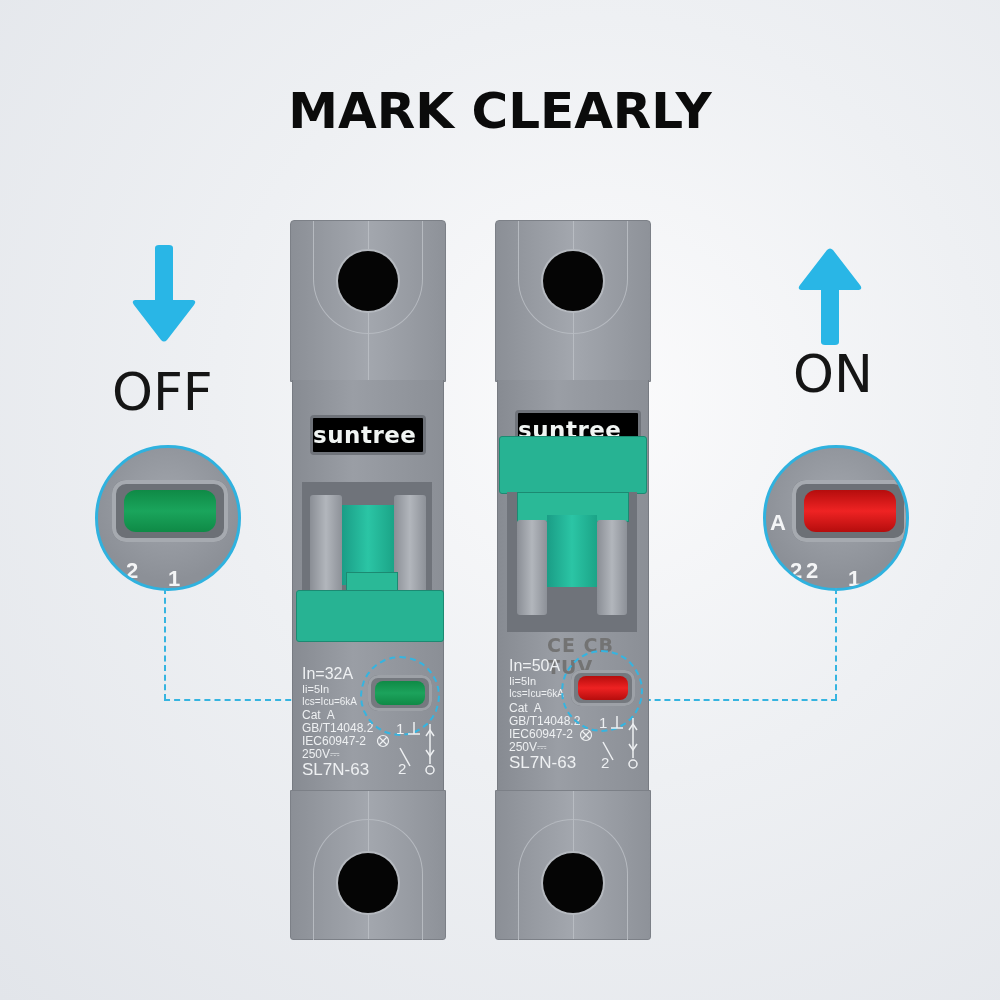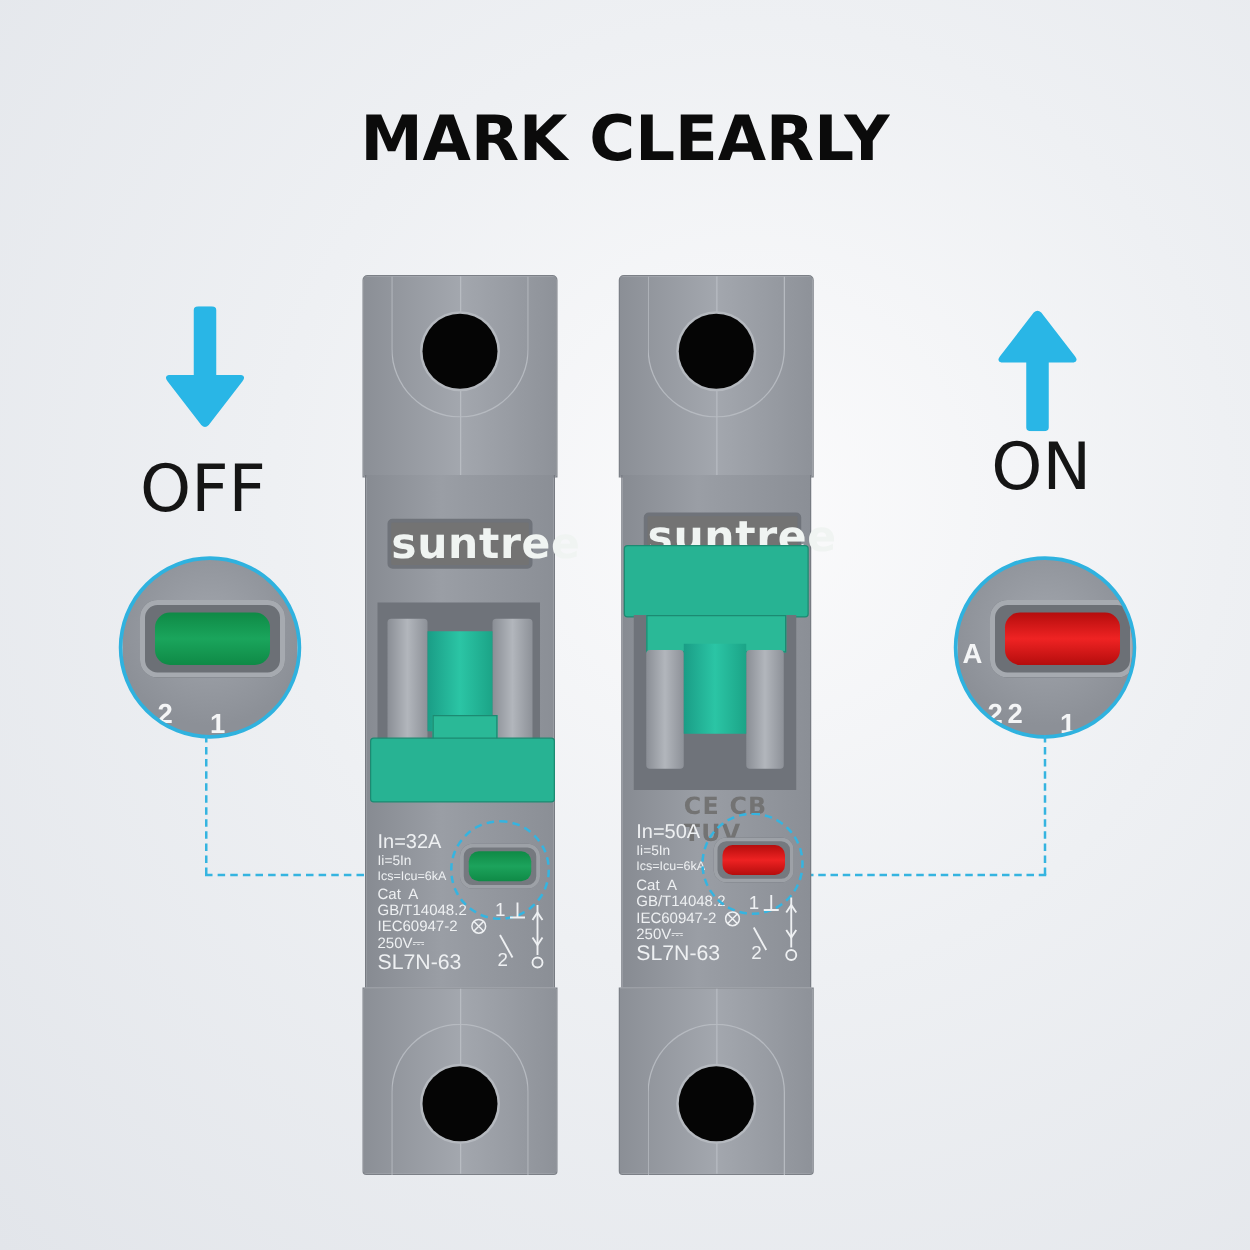--- a/index.html
+++ b/index.html
@@ -30,22 +30,22 @@
   .cap .seam { position:absolute; width:1px; background:#b8bcc2; }
   .hole {
     position:absolute; width:60px; height:60px; border-radius:50%;
     background:#050505; box-shadow:0 0 0 2px #b5b9bf;
   }
   .body-mid {
     position:absolute; background:linear-gradient(90deg,#878b92,#9a9ea5 40%,#8b8f96);
     border-left:1px solid #777b82; border-right:1px solid #777b82;
   }
   .logo {
-    position:absolute; background:#737373; border:3px solid #6f737a; border-radius:4px;
-    color:#f0f4f2; font-family:"DejaVu Sans", sans-serif; font-weight:bold; font-size:34px;
+    position:absolute; background:#000000; border:3px solid #6f737a; border-radius:4px;
+    color:#f0f4f2; font-family:"DejaVu Sans", sans-serif; font-weight:bold; font-size:23px;
     text-align:left; line-height:34px; letter-spacing:0.5px;
   }
   .slot {
     position:absolute; background:#6f737a;
   }
   .roller-side { position:absolute; background:linear-gradient(90deg,#8a8e95,#b2b6bc 50%,#8d9198); border-radius:3px;}
   .green-core { position:absolute; background:linear-gradient(90deg,#1a9d86,#2bc5a5 50%,#1ba487); }
   .toggle { position:absolute; background:#27b393; border:1px solid #1c8a72; }
   .toggle-top { position:absolute; background:#2ab997; border:1px solid #1c8a72; }
   .spec { position:absolute; color:#eef0f2; font-family:"Liberation Sans", sans-serif; line-height:1; }

